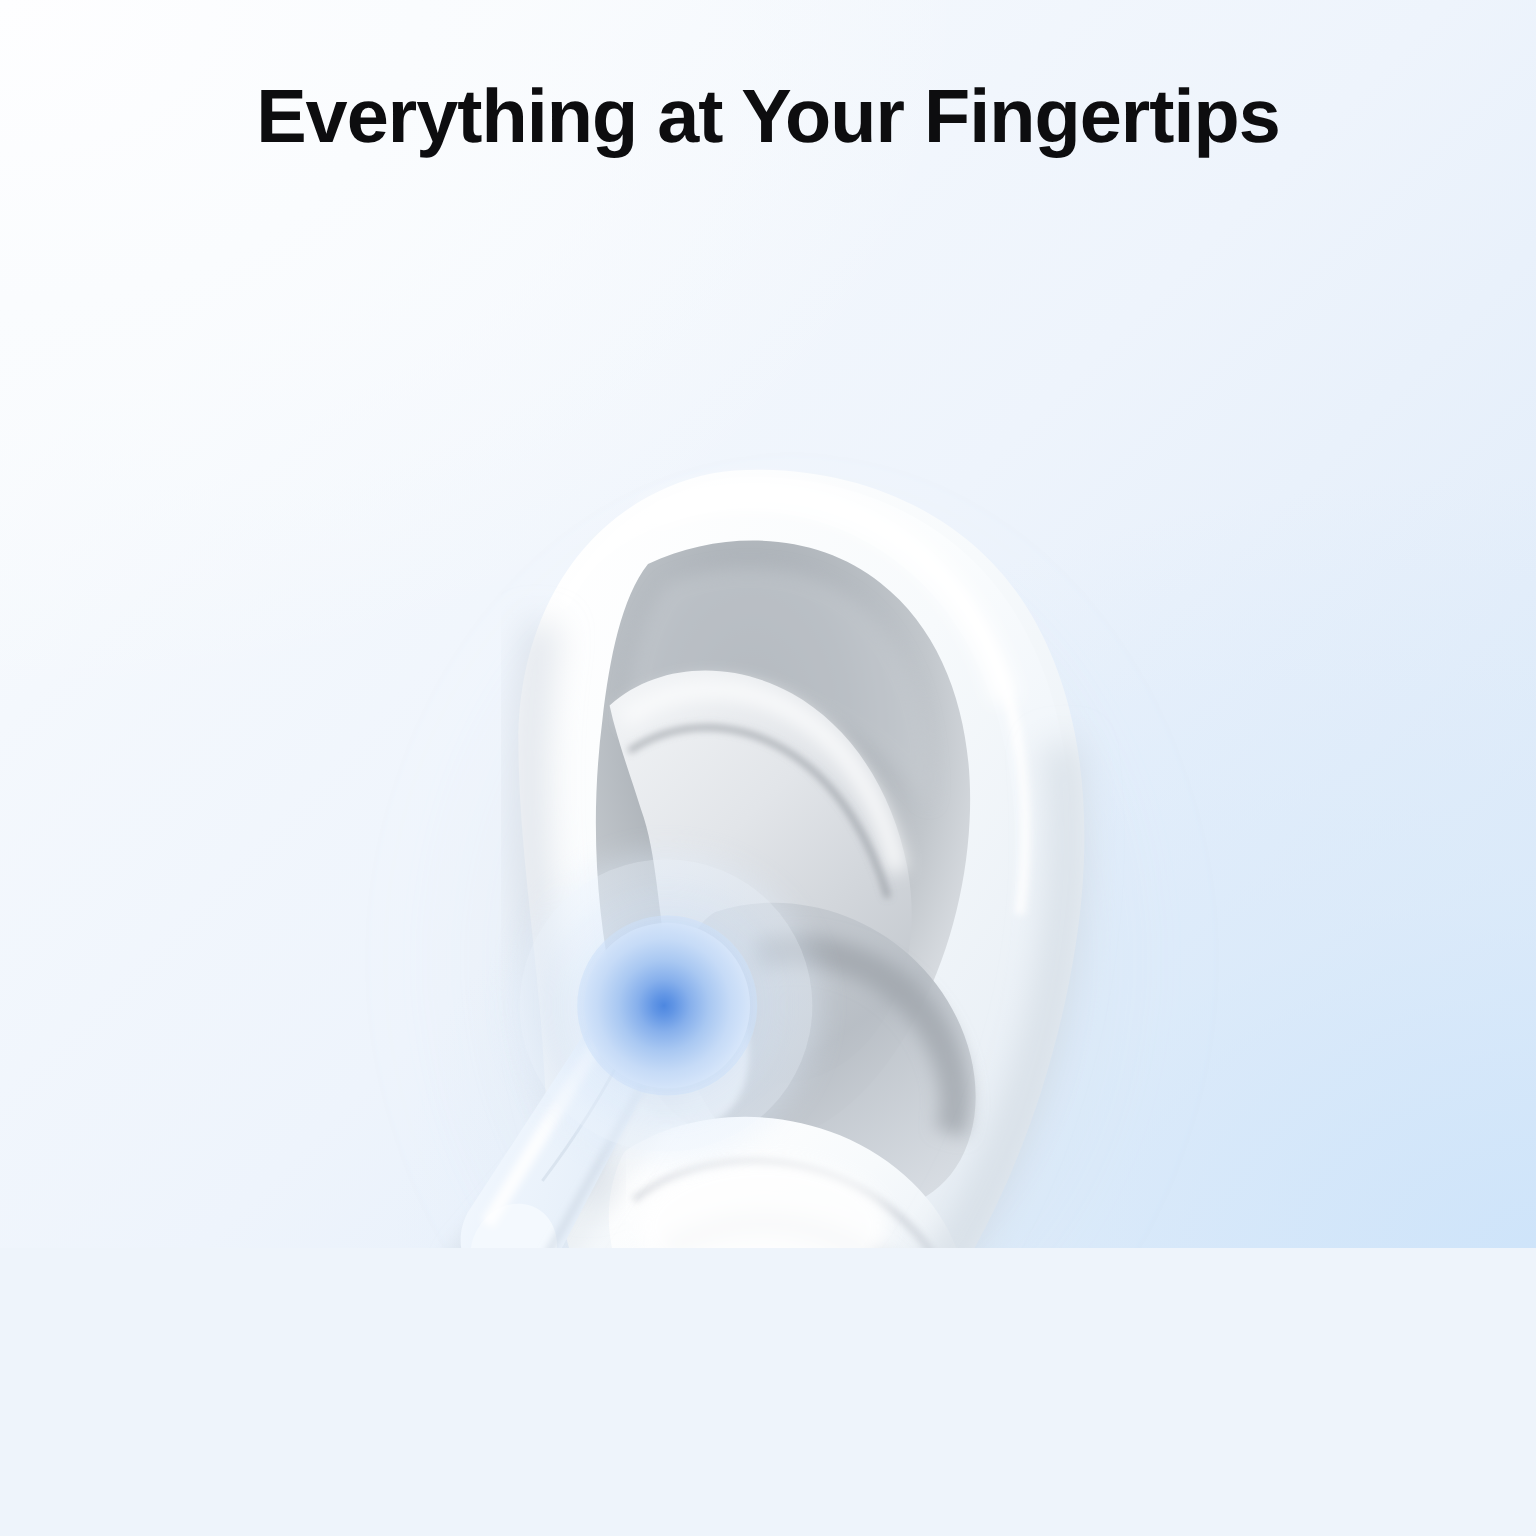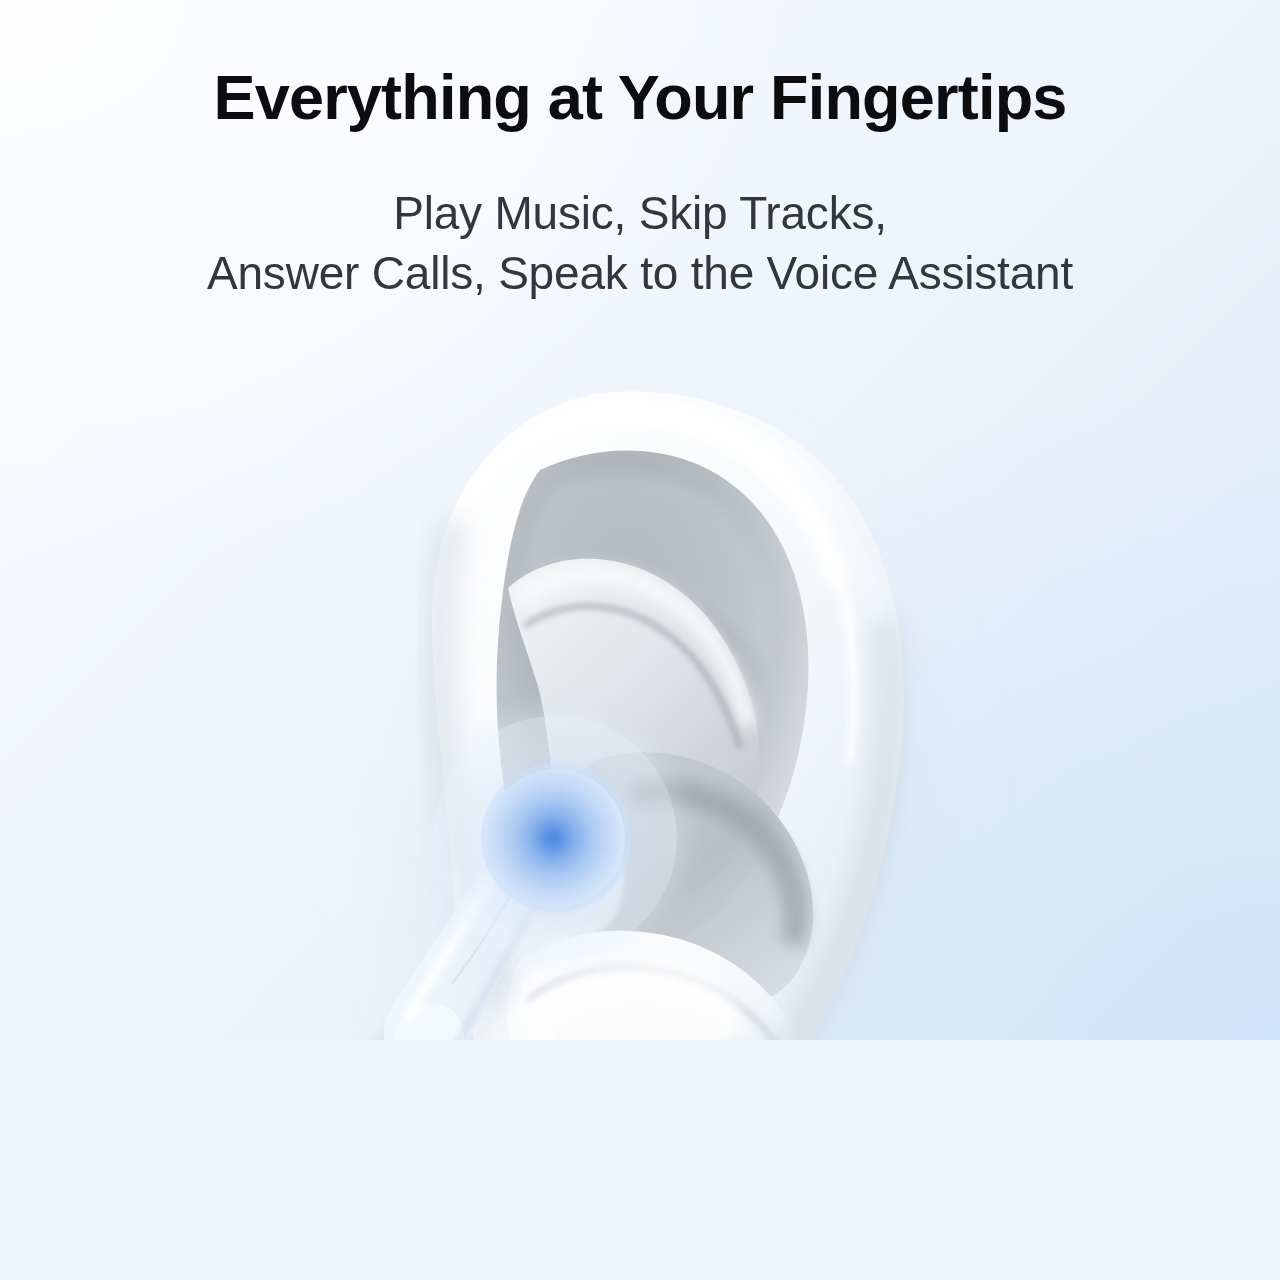--- a/index.html
+++ b/index.html
@@ -341,19 +341,15 @@
 
   <div class="ripple-layer">
     <div class="ring-outer"></div>
     <div class="ring-mid"></div>
     <div class="glow-bleed"></div>
     <div class="glow-core"></div>
   </div>
 
   <div class="text-block">
     <h1 class="headline">Everything at Your Fingertips</h1>
-    <p class="subhead">
-      <span class="sub-line">Play Music, Skip Tracks,</span>
-      <span class="sub-line">Answer Calls, Speak to the Voice Assistant</span>
-    </p>
   </div>
 
 </div>
 
 </body></html>

